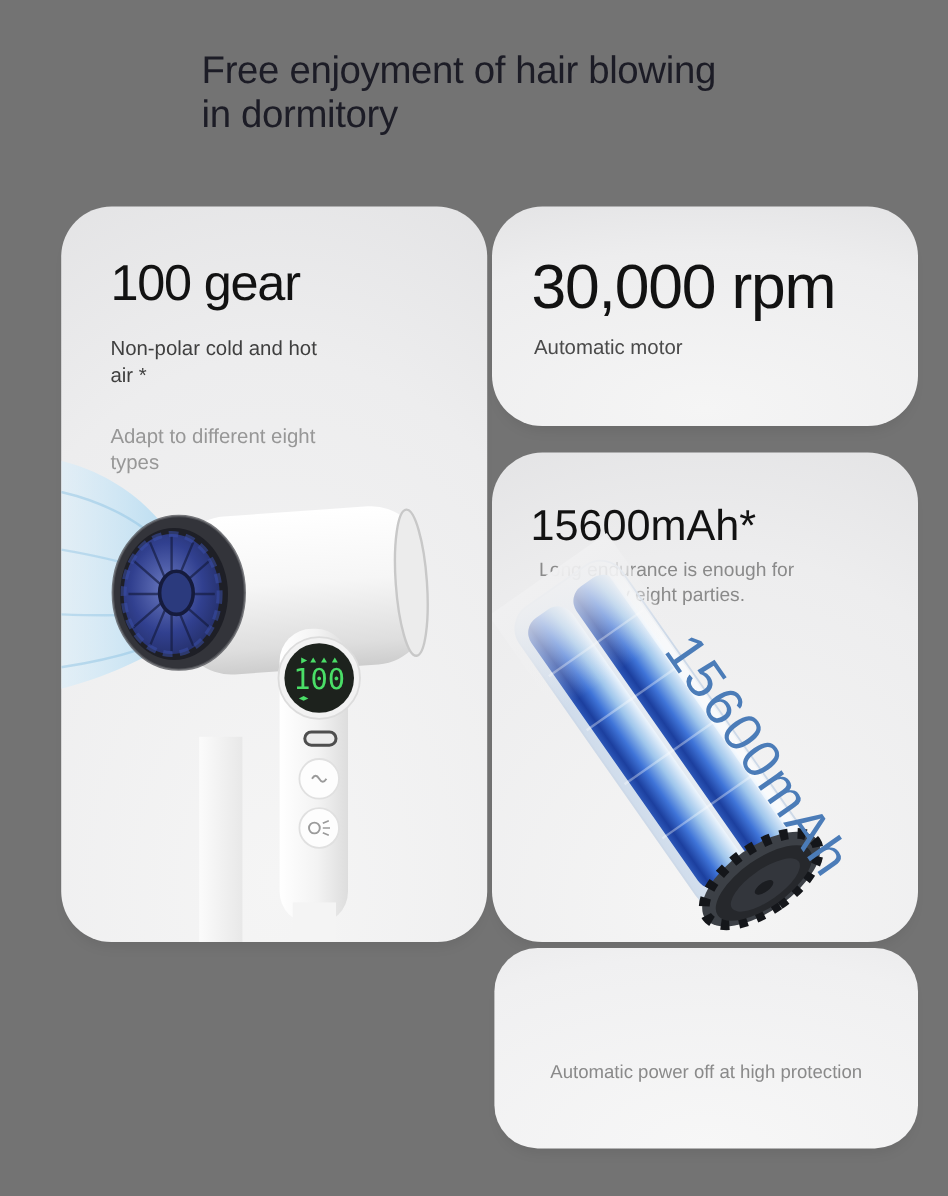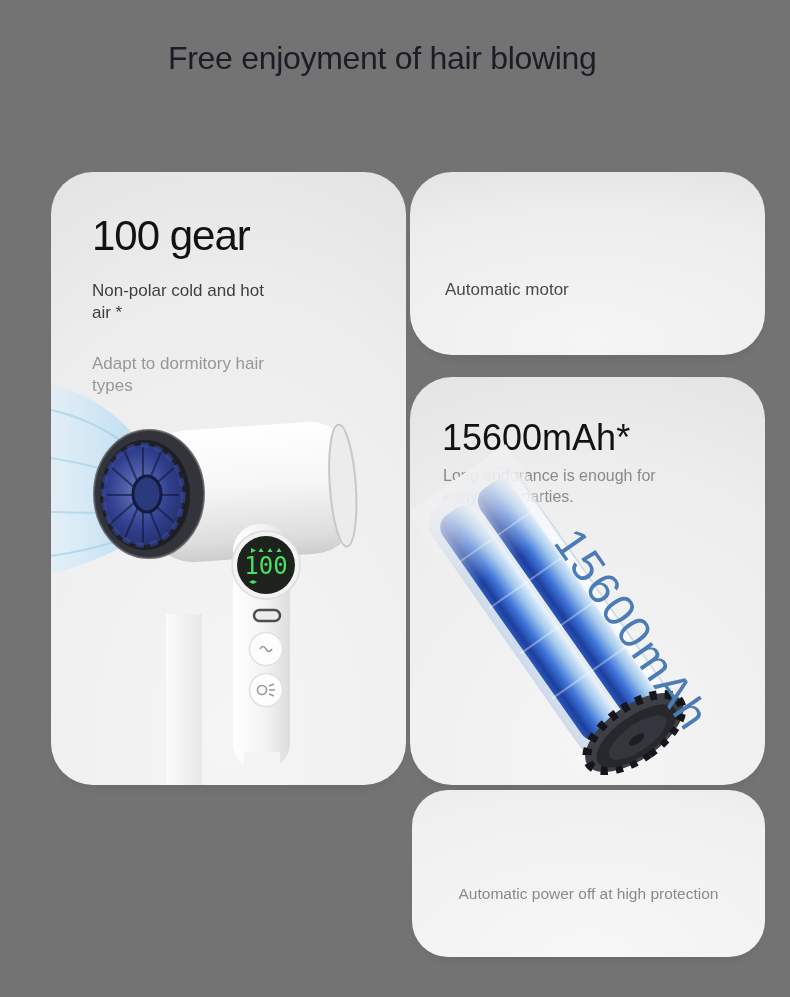--- a/index.html
+++ b/index.html
@@ -16,21 +16,21 @@
     letter-spacing:-0.3px;
   }
   .card {
     position:absolute; border-radius:42px;
     background:radial-gradient(ellipse 150% 130% at 50% 92%, #f5f5f5 0%, #ededee 55%, #dbdbdd 100%);
     box-shadow:0 8px 12px -7px rgba(0,0,0,0.10);
     overflow:hidden;
   }
   .card-gear       { left:35px;  top:172px; width:355px; height:613px;margin-left:16px; }
   .card-rpm        { left:410px; top:172px; width:355px; height:183px; }
-  .card-battery    { left:410px; top:377px; width:355px; height:408px; }
+  .card-battery    { left:410px; top:377px; width:355px; height:408px;text-align:center; }
   .card-charging   { left:35px;  top:790px; width:347px; height:167px; border-radius:36px;
     background:radial-gradient(ellipse 140% 160% at 50% 100%, #f7f7f7 0%, #f0f0f1 60%, #e2e2e4 100%); }
   .card-protection { left:412px; top:790px; width:353px; height:167px; border-radius:36px;
     background:radial-gradient(ellipse 140% 160% at 50% 100%, #f7f7f7 0%, #f0f0f1 60%, #e2e2e4 100%); }
 
   .h-big   { position:absolute; color:#121212; font-weight:400; }
   .t-dark  { position:absolute; color:#3f3f3f; }
   .t-muted { position:absolute; color:#979797; }
 
   
@@ -61,26 +61,27 @@
 
   .dryer-svg { position:absolute; left:0; top:0; }
 </style>
 </head>
 <body>
 
 <div class="page">
 
   <h1 class="page-title">
     <span>Free enjoyment of hair blowing</span><br>
+    <span>in dormitory</span>
   </h1>
 
   <section class="card card-gear">
     <div class="h-big">100 gear</div>
     <div class="t-dark">Non-polar cold and hot air *</div>
-    <div class="t-muted">Adapt to dormitory hair types</div>
+    <div class="t-muted">Adapt to different eight types</div>
 
     <svg class="dryer-svg" width="355" height="613" viewBox="0 0 355 613">
       <defs>
         <linearGradient id="bodyGrad" x1="0" y1="0" x2="0" y2="1">
           <stop offset="0" stop-color="#ffffff"></stop>
           <stop offset="0.45" stop-color="#f6f6f6"></stop>
           <stop offset="0.85" stop-color="#dedede"></stop>
           <stop offset="1" stop-color="#cdcdcd"></stop>
         </linearGradient>
         <linearGradient id="handleGrad" x1="0" y1="0" x2="1" y2="0">
@@ -161,20 +162,21 @@
       </g>
       <g>
         <circle cx="215" cy="518" r="16.5" fill="#fdfdfd" stroke="#e0e0e0" stroke-width="1.5"></circle>
         <circle cx="211" cy="518" r="4.5" fill="none" stroke="#9a9a9a" stroke-width="1.6"></circle>
         <path d="M218,514 l5,-2 M218,518 l6,0 M218,522 l5,2" stroke="#9a9a9a" stroke-width="1.4"></path>
       </g>
     </svg>
   </section>
 
   <section class="card card-rpm">
+    <div class="h-big">30,000 rpm</div>
     <div class="t-dark">Automatic motor</div>
   </section>
 
   <section class="card card-battery">
     <div class="h-big">15600mAh*</div>
     <div class="t-dark">Long endurance is enough for early eight parties.</div>
 
     <svg class="battery-svg" width="355" height="408" viewBox="0 0 355 408">
       <defs>
         <linearGradient id="cellGrad" x1="0" y1="0" x2="0" y2="1">

